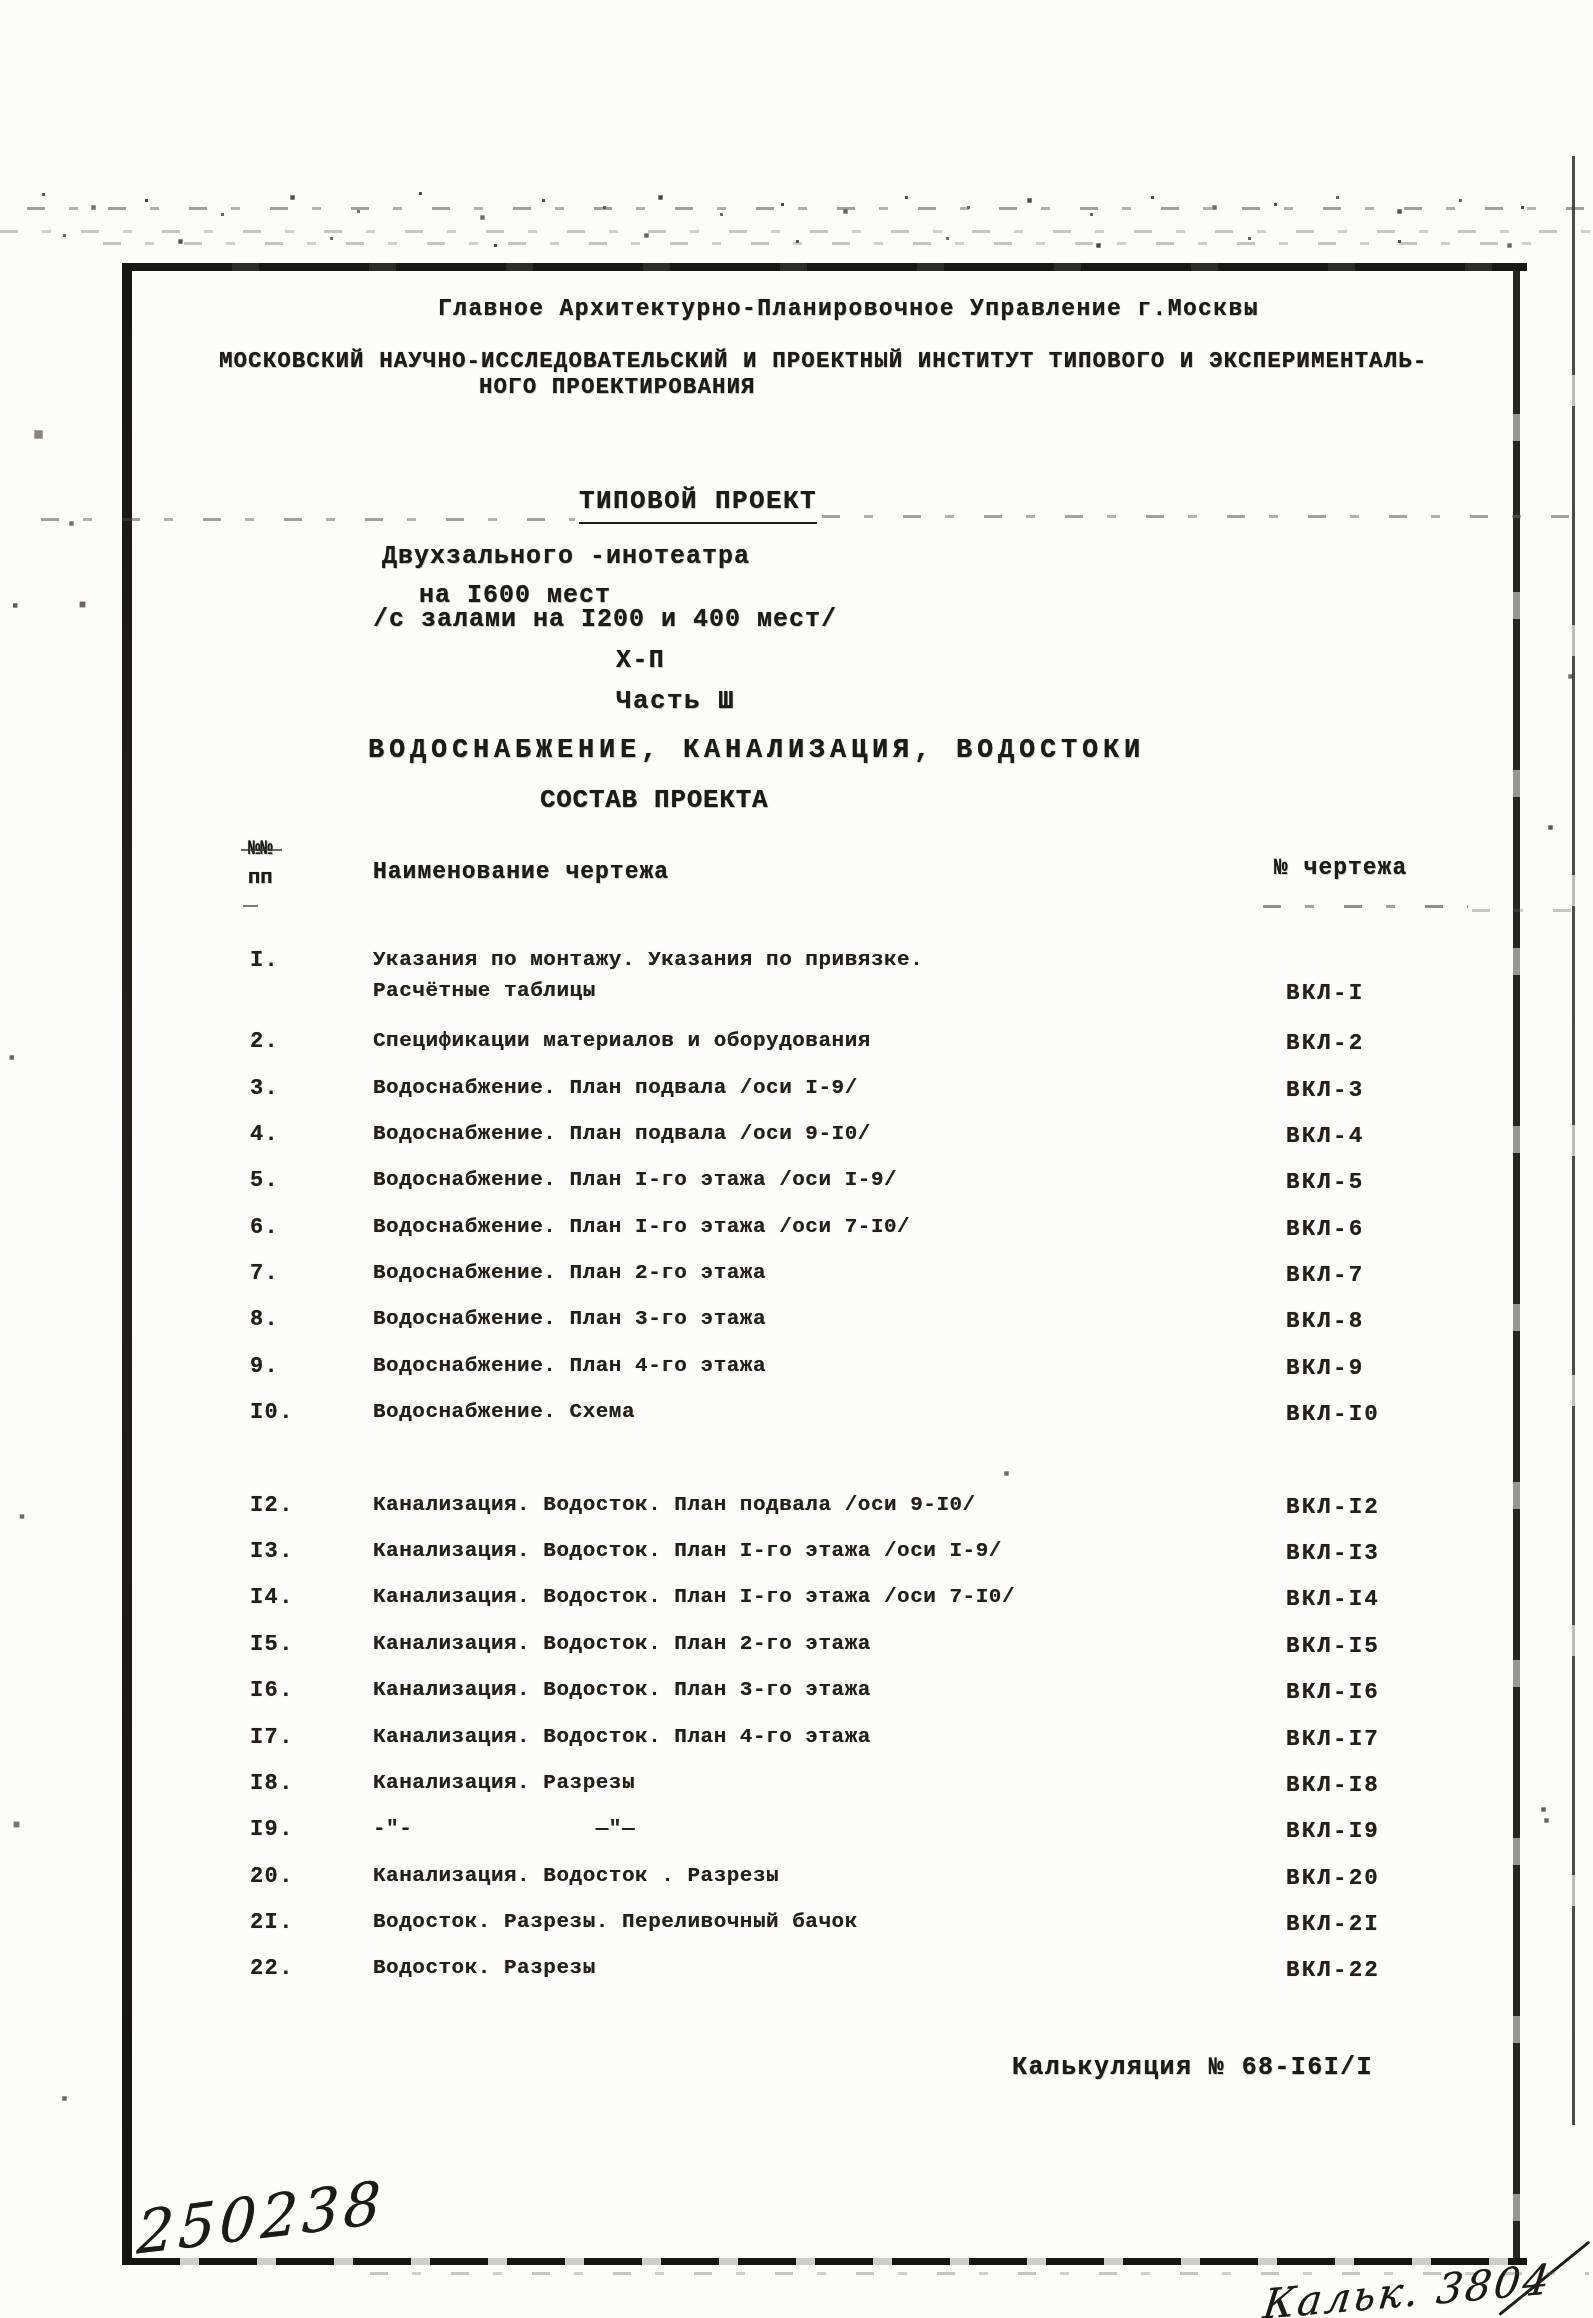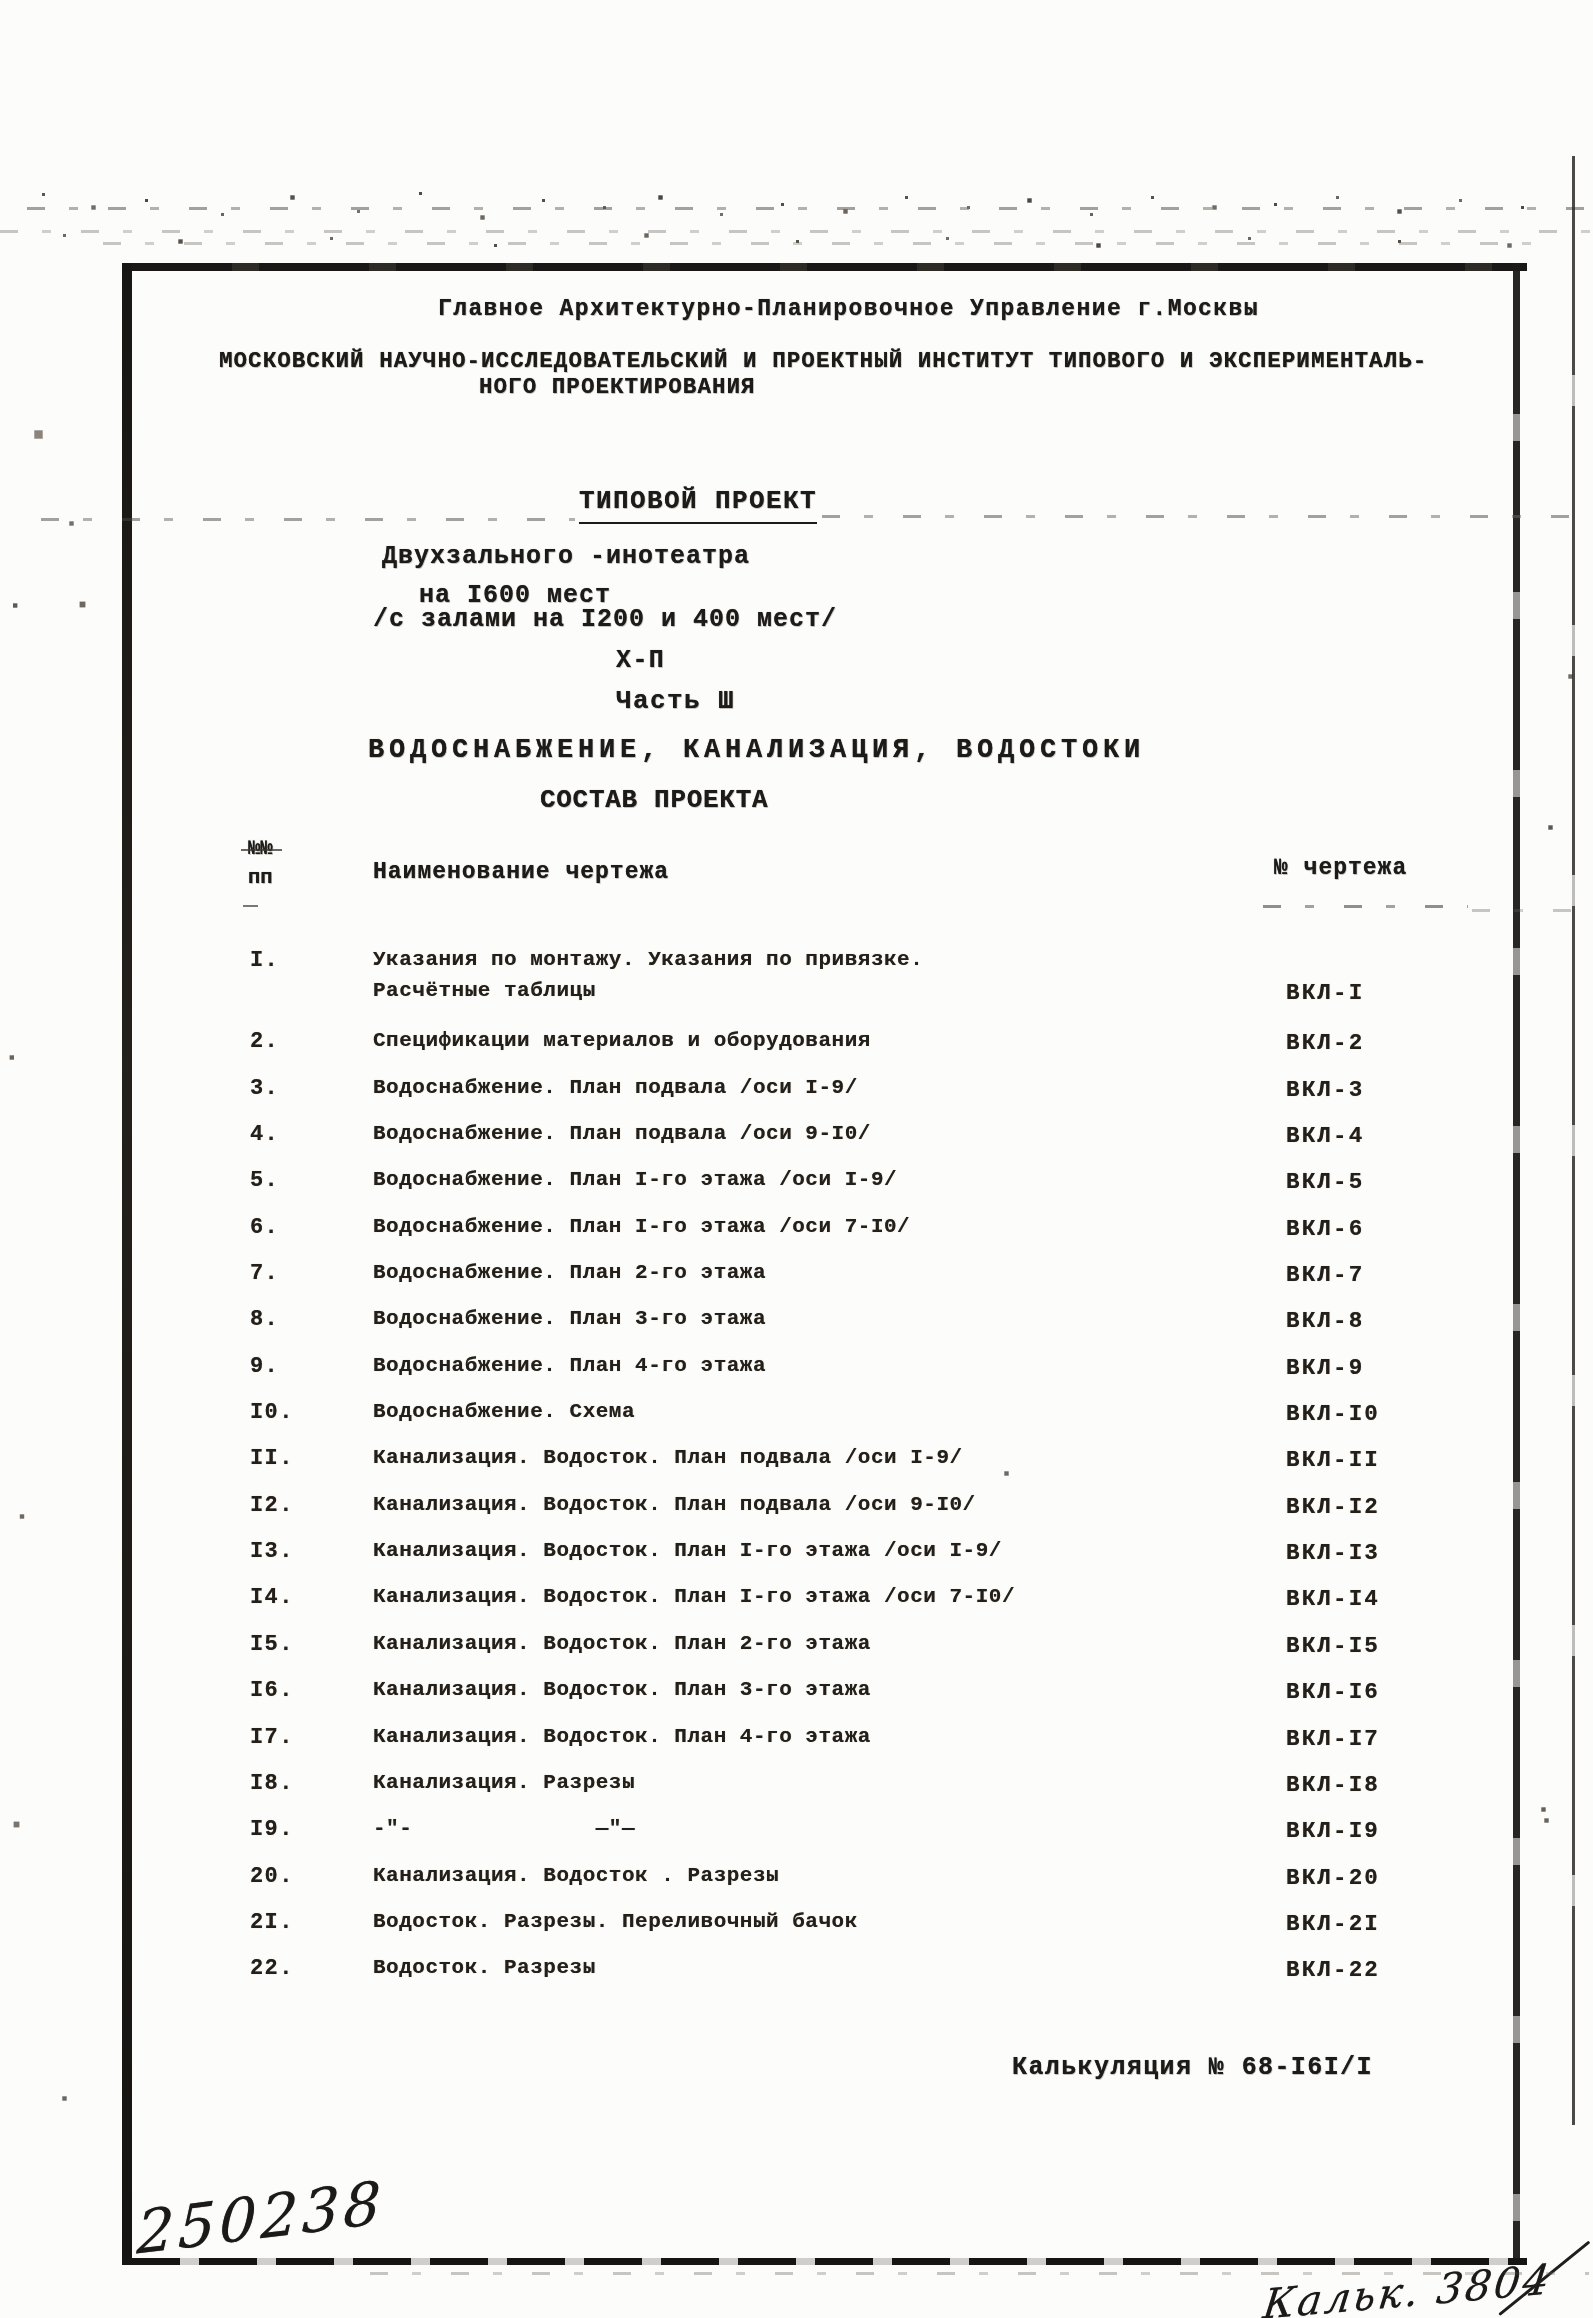--- a/index.html
+++ b/index.html
@@ -164,25 +164,20 @@
     <div class="trow" style="top: 1354px;">
       <div class="trow-num tw-row">9.</div>
       <div class="trow-name tw-row">Водоснабжение. План 4-го этажа</div>
       <div class="trow-sheet tw-row">ВКЛ-9</div>
     </div>
     <div class="trow" style="top: 1400px;">
       <div class="trow-num tw-row">I0.</div>
       <div class="trow-name tw-row">Водоснабжение. Схема</div>
       <div class="trow-sheet tw-row">ВКЛ-I0</div>
     </div>
-    <div class="trow" style="top: 1446px;">
-      <div class="trow-num tw-row">II.</div>
-      <div class="trow-name tw-row">Канализация. Водосток. План подвала /оси I-9/</div>
-      <div class="trow-sheet tw-row">ВКЛ-II</div>
-    </div>
     <div class="trow" style="top: 1493px;">
       <div class="trow-num tw-row">I2.</div>
       <div class="trow-name tw-row">Канализация. Водосток. План подвала /оси 9-I0/</div>
       <div class="trow-sheet tw-row">ВКЛ-I2</div>
     </div>
     <div class="trow" style="top: 1539px;">
       <div class="trow-num tw-row">I3.</div>
       <div class="trow-name tw-row">Канализация. Водосток. План I-го этажа /оси I-9/</div>
       <div class="trow-sheet tw-row">ВКЛ-I3</div>
     </div>

